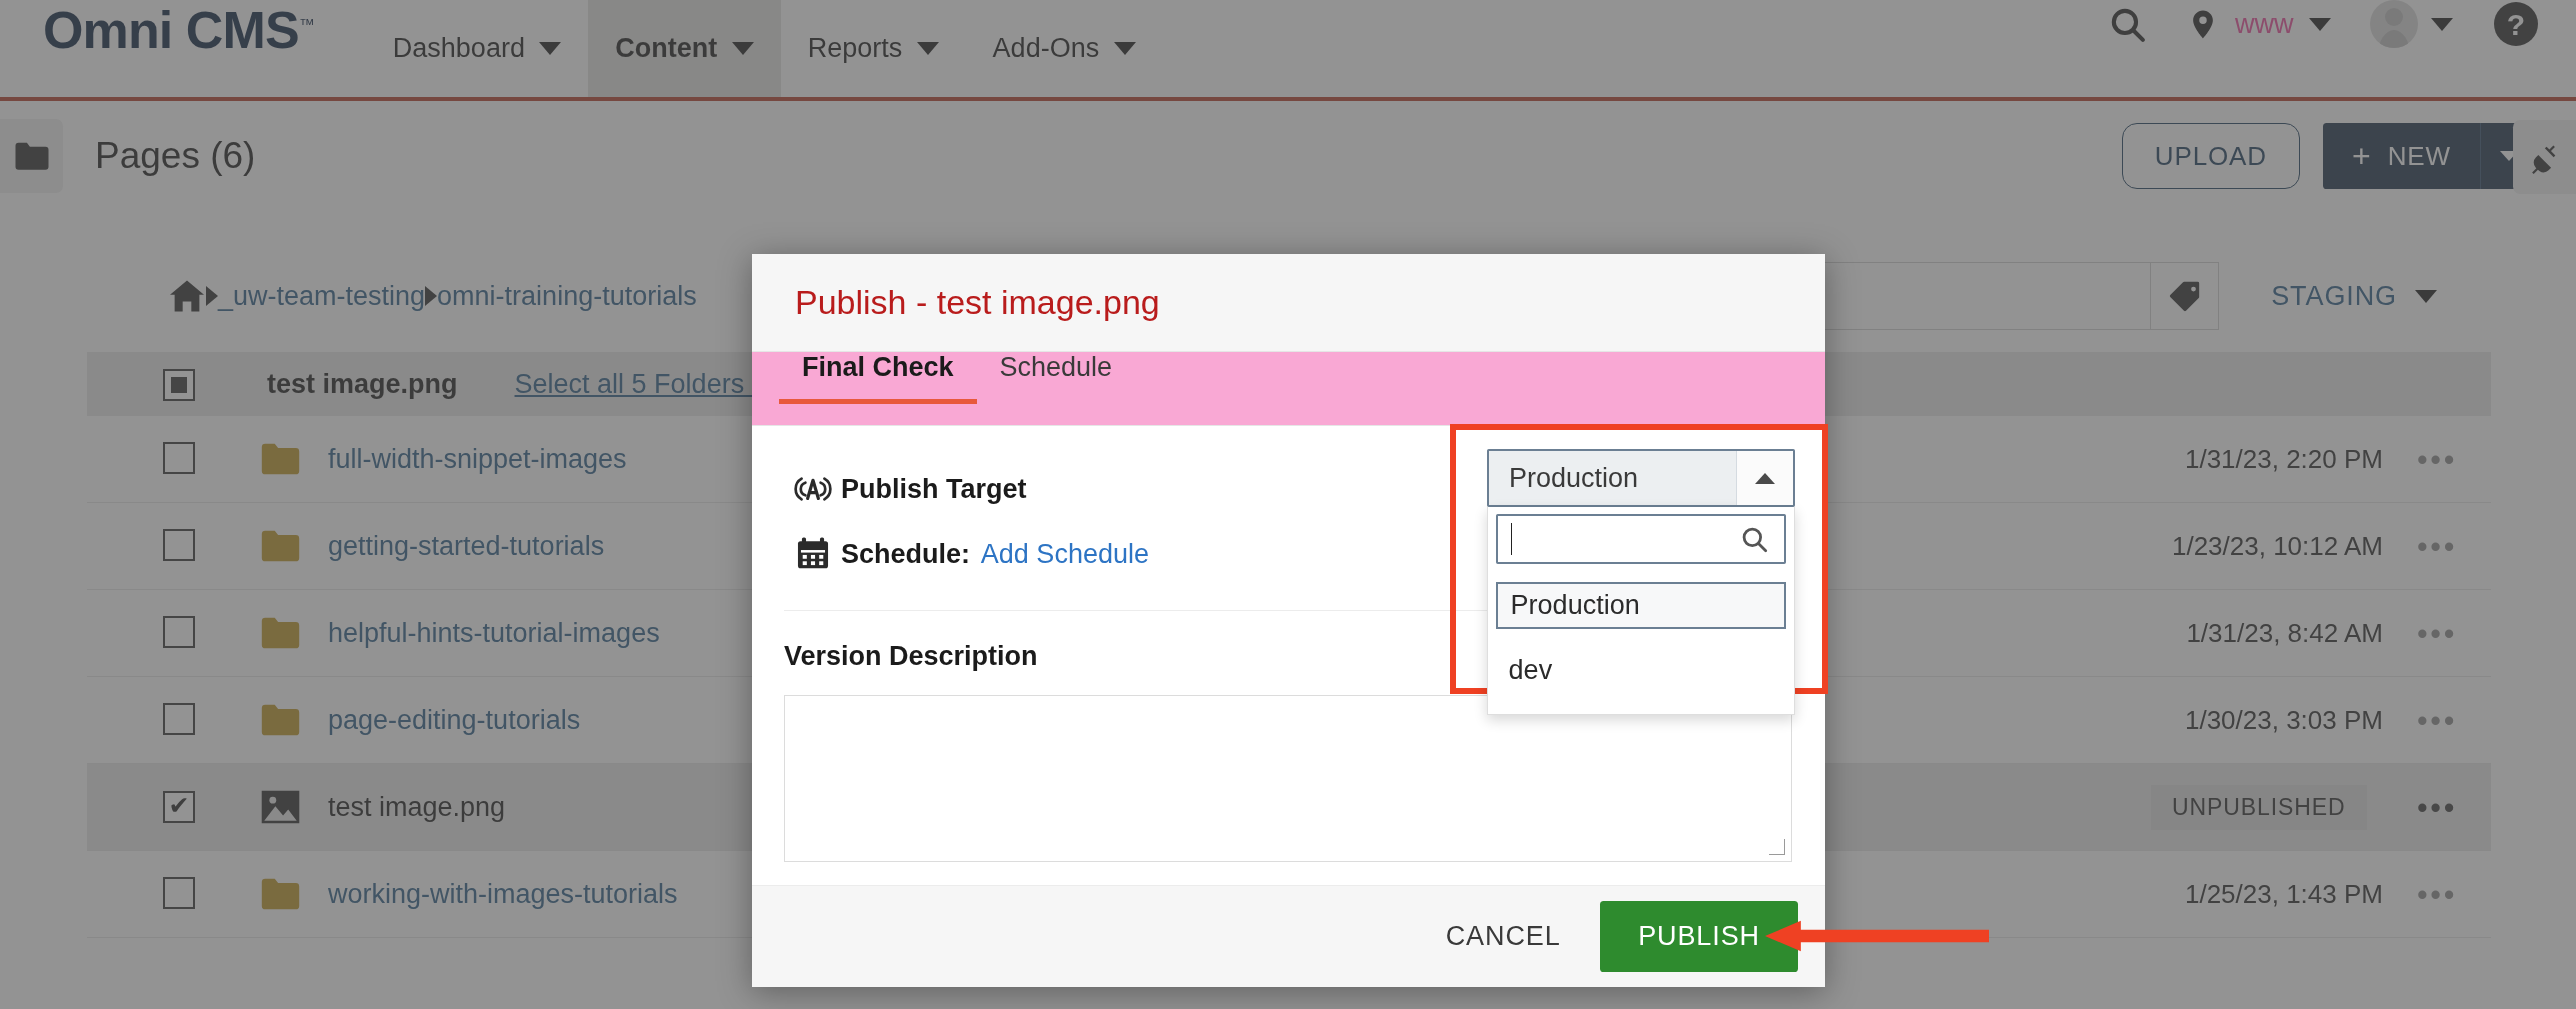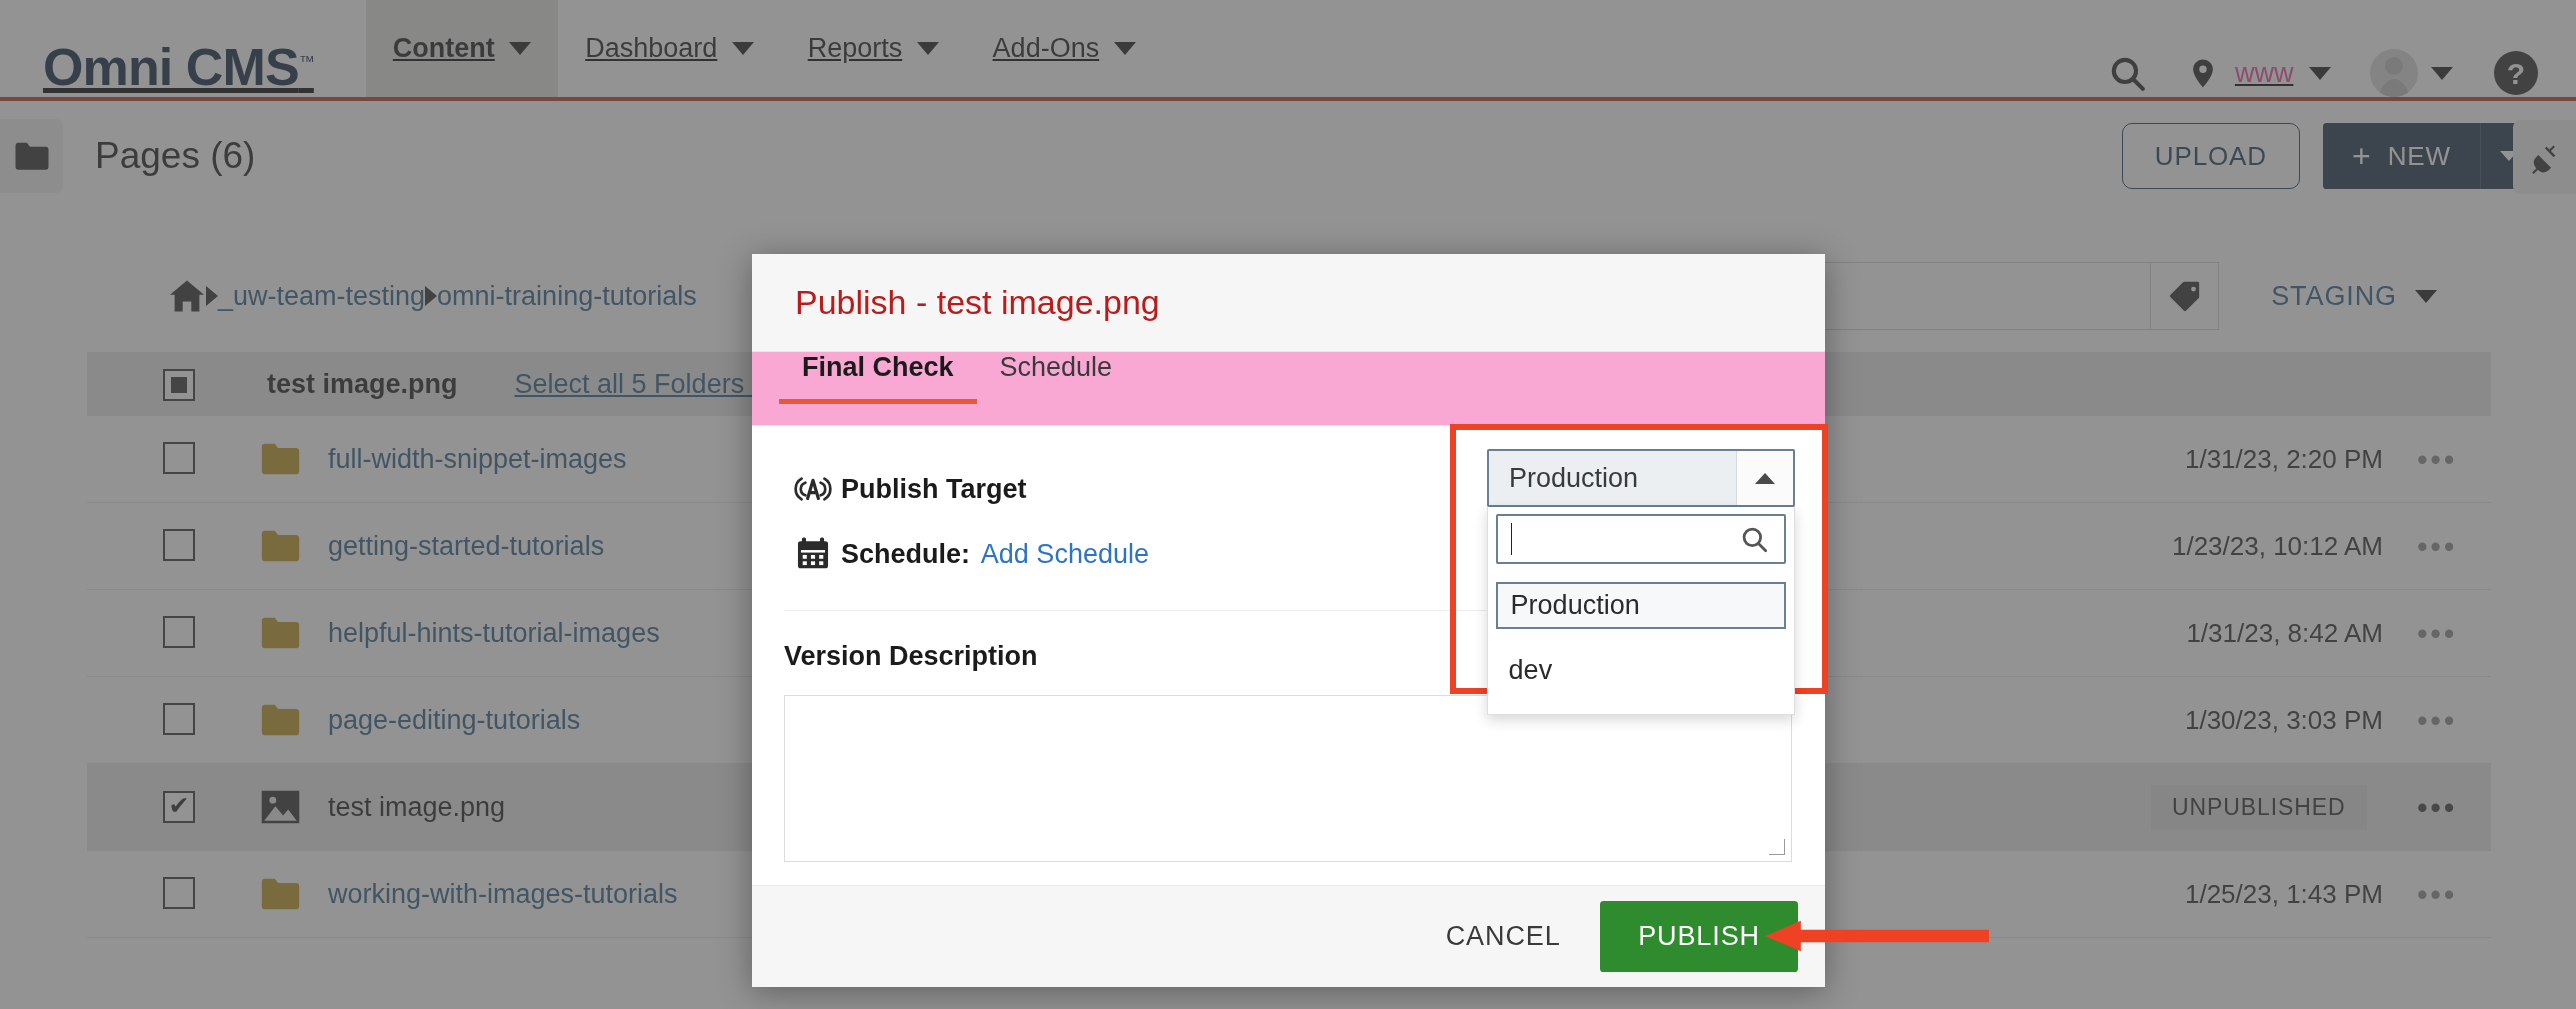--- a/index.html
+++ b/index.html
@@ -11,21 +11,21 @@
   }
 
   
   #app { position: absolute; inset: 0; background: #ffffff; }
 
   
   .topnav {
     position: absolute; left: 0; top: 0; width: 2576px; height: 101px;
     background: #ffffff;
     border-bottom: 4.5px solid #b43b26;
-    display: flex; align-items: flex-end; text-decoration: underline;
+    display: flex; align-items: flex-start;
   }
   .brand {
     margin-left: 43px; margin-right: 52px;
     font-size: 52px; font-weight: bold; color: #0d2240;
     letter-spacing: -0.9px; position: relative; white-space: nowrap;
   }
   .brand .tm { font-size: 16px; vertical-align: super; font-weight: normal; }
   .navitem {
     display: flex; align-items: center; gap: 14.4px;
     height: 97px; padding: 0 27px;
@@ -69,21 +69,21 @@
   }
   .folder-tab {
     width: 63px; height: 74px; margin-left: 0;
     background: #eeeeee; border-radius: 0 7.2px 7.2px 0;
     display: flex; align-items: center; justify-content: center;
   }
   .pagetitle { margin-left: 32px; font-size: 37px; color: #1b1b1b; }
   .pagehead .spacer { flex: 1 1 auto; }
   .btn-upload {
     height: 66px; padding: 0 32px; margin-right: 23px;
-    border: 1.8px solid #1c3d5c; border-radius: 10px; background: transparent;
+    border: 1.8px solid #1c3d5c; border-radius: 15px; background: transparent;
     color: #1c3d5c; font-size: 26px; letter-spacing: 0.9px;
     display: flex; align-items: center;
   }
   .btn-new {
     height: 66px; background: #1c3149; border-radius: 3.6px; display: flex;
     align-items: center; color: #fff; margin-right: 39px;
   }
   .btn-new .main {
     display: flex; align-items: center; gap: 16px; padding: 0 29px;
     font-size: 26px; letter-spacing: 0.9px; border-right: 1.8px solid #33506e; height: 100%;
@@ -284,26 +284,26 @@
 </head>
 <body>
 
 <div id="app">
 
   <div class="topnav">
     <div class="brand">
       <span>Omni CMS</span><span class="tm">™</span>
     </div>
 
+    <div class="navitem">
+      <span>Dashboard</span>
+      <span class="caret-down"></span>
+    </div>
     <div class="navitem active">
       <span>Content</span>
-      <span class="caret-down"></span>
-    </div>
-    <div class="navitem">
-      <span>Dashboard</span>
       <span class="caret-down"></span>
     </div>
     <div class="navitem">
       <span>Reports</span>
       <span class="caret-down"></span>
     </div>
     <div class="navitem">
       <span>Add-Ons</span>
       <span class="caret-down"></span>
     </div>

